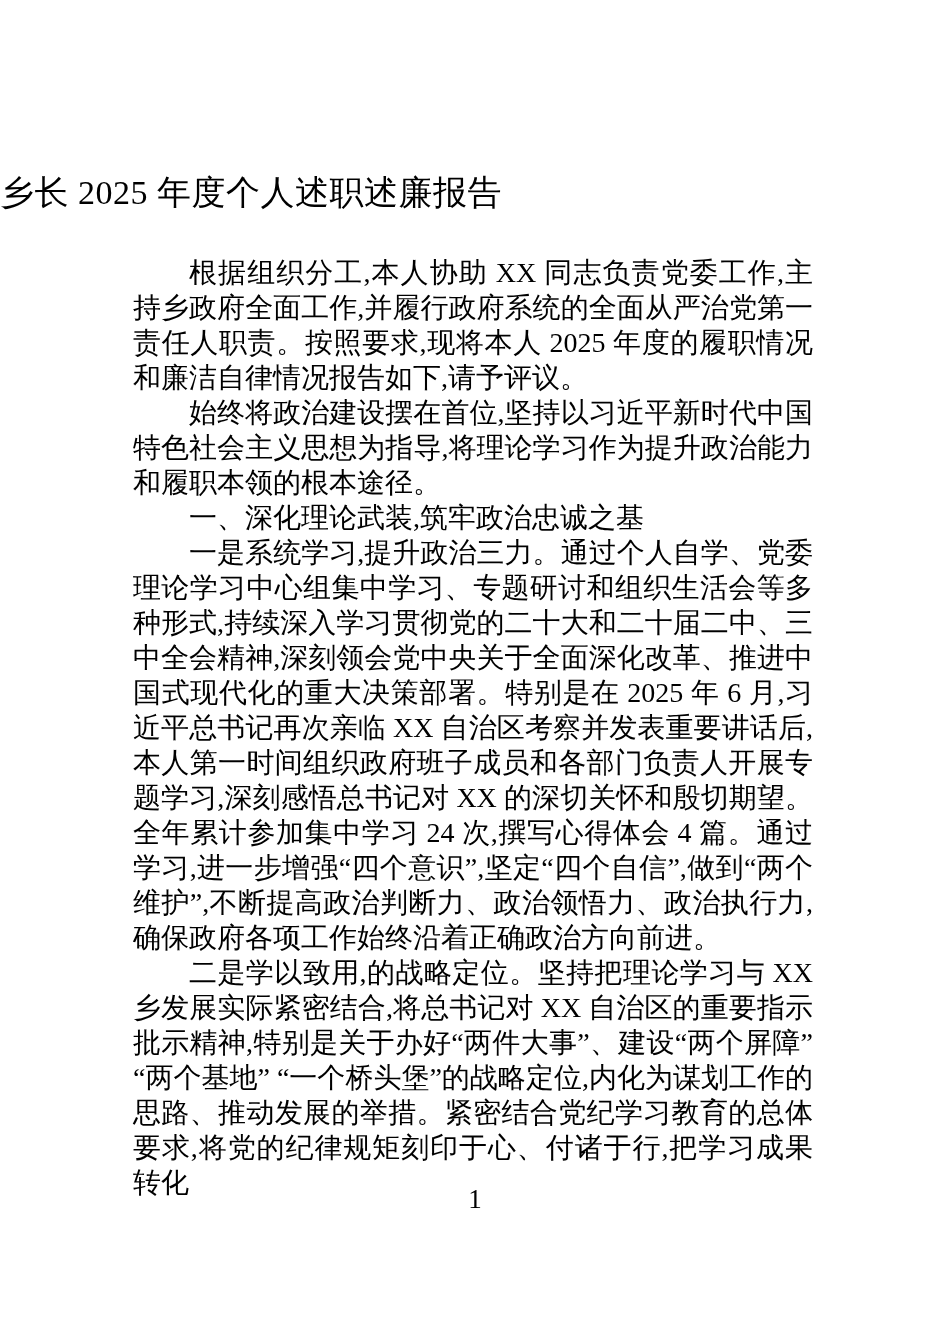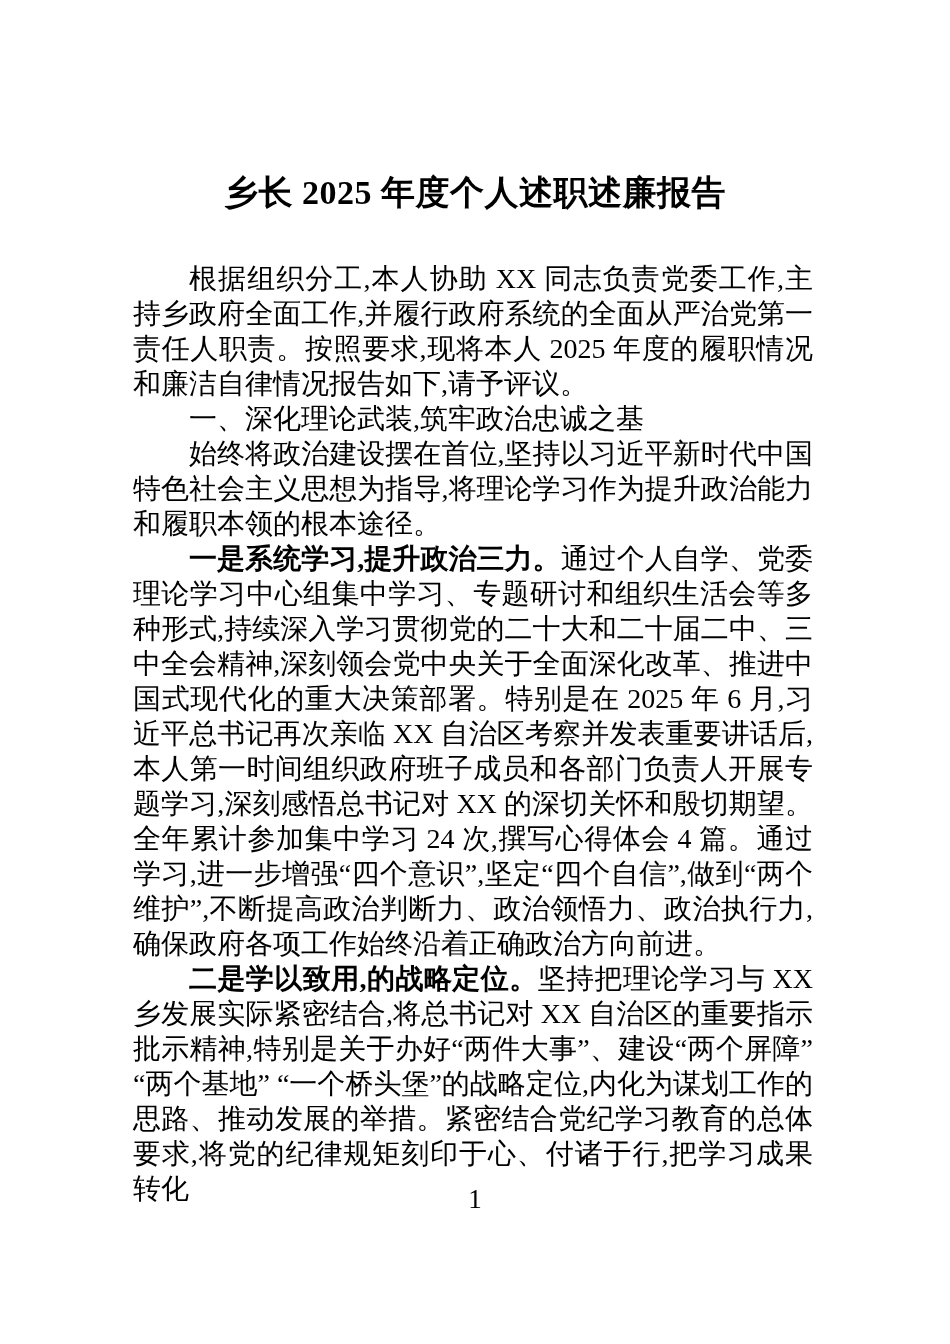--- a/index.html
+++ b/index.html
@@ -14,43 +14,43 @@
     background: #ffffff;
     color: #000000;
     font-family: "Liberation Serif", serif;
     overflow: hidden;
   }
   .doc-title {
     position: absolute;
     top: 170px;
     left: 0;
     width: 100%;
-    text-align: center;
+    text-align: left;
     font-size: 34px;
-    font-weight: 700;
+    font-weight: 400;
     line-height: 46px;
     letter-spacing: 0.5px;
     white-space: nowrap;
   }
   .content {
     position: absolute;
-    top: 261px;
+    top: 255px;
     left: 133px;
     width: 680px;
     font-size: 28px;
     line-height: 35px;
     text-align: justify;
   }
   .content p {
     margin: 0;
     padding: 0;
     text-indent: 2em;
   }
   .lead-bold {
-    font-weight: 700;
+    font-weight: 400;
   }
   .page-number {
     position: absolute;
     top: 1183px;
     left: 0;
     width: 100%;
     text-align: center;
     font-size: 27px;
     line-height: 32px;
   }
@@ -62,25 +62,25 @@
 
   <div class="doc-title">乡长 2025 年度个人述职述廉报告</div>
 
   <div class="content">
 
     <p>
       <span>根据组织分工,本人协助 XX 同志负责党委工作,主持乡政府全面工作,并履行政府系统的全面从严治党第一责任人职责。按照要求,现将本人 2025 年度的履职情况和廉洁自律情况报告如下,请予评议。</span>
     </p>
 
     <p>
-      <span>一、深化理论武装,筑牢政治忠诚之基</span>
+      <span>始终将政治建设摆在首位,坚持以习近平新时代中国特色社会主义思想为指导,将理论学习作为提升政治能力和履职本领的根本途径。</span>
     </p>
 
     <p>
-      <span>始终将政治建设摆在首位,坚持以习近平新时代中国特色社会主义思想为指导,将理论学习作为提升政治能力和履职本领的根本途径。</span>
+      <span>一、深化理论武装,筑牢政治忠诚之基</span>
     </p>
 
     <p>
       <span class="lead-bold">一是系统学习,提升政治三力。</span><span>通过个人自学、党委理论学习中心组集中学习、专题研讨和组织生活会等多种形式,持续深入学习贯彻党的二十大和二十届二中、三中全会精神,深刻领会党中央关于全面深化改革、推进中国式现代化的重大决策部署。特别是在 2025 年 6 月,习近平总书记再次亲临 XX 自治区考察并发表重要讲话后,本人第一时间组织政府班子成员和各部门负责人开展专题学习,深刻感悟总书记对 XX 的深切关怀和殷切期望。全年累计参加集中学习 24 次,撰写心得体会 4 篇。通过学习,进一步增强“四个意识”,坚定“四个自信”,做到“两个维护”,不断提高政治判断力、政治领悟力、政治执行力,确保政府各项工作始终沿着正确政治方向前进。</span>
     </p>
 
     <p>
       <span class="lead-bold">二是学以致用,的战略定位。</span><span>坚持把理论学习与 XX 乡发展实际紧密结合,将总书记对 XX 自治区的重要指示批示精神,特别是关于办好“两件大事”、建设“两个屏障” “两个基地” “一个桥头堡”的战略定位,内化为谋划工作的思路、推动发展的举措。紧密结合党纪学习教育的总体要求,将党的纪律规矩刻印于心、付诸于行,把学习成果转化</span>
     </p>
 

